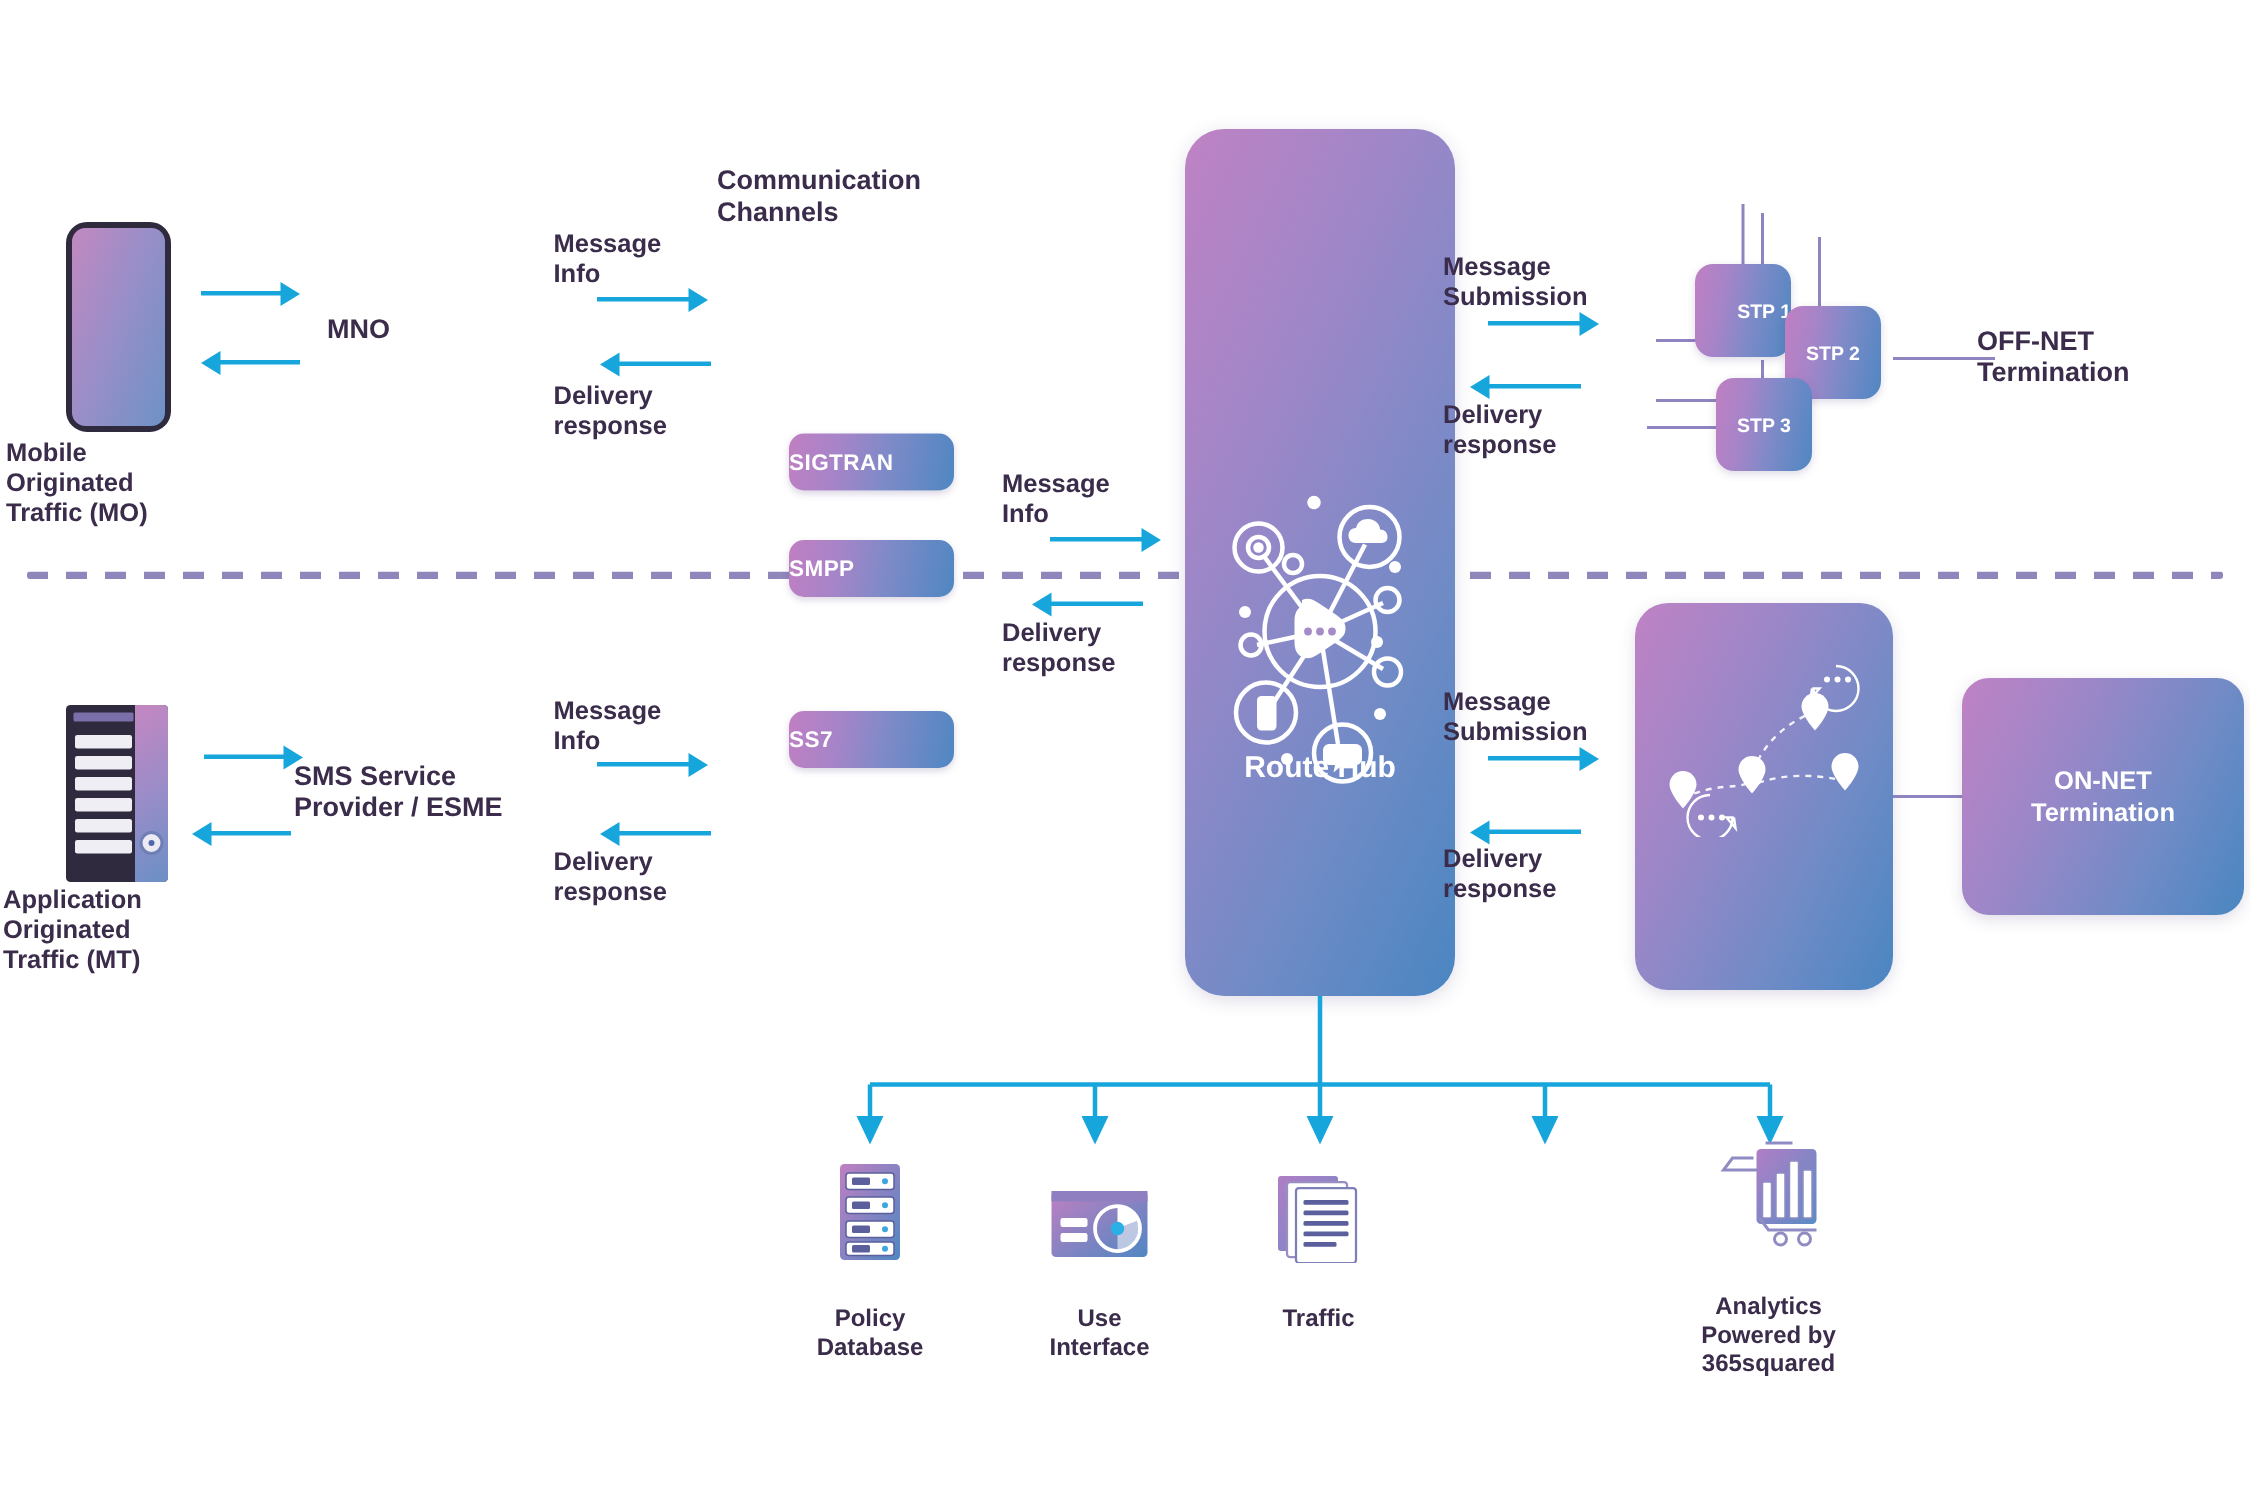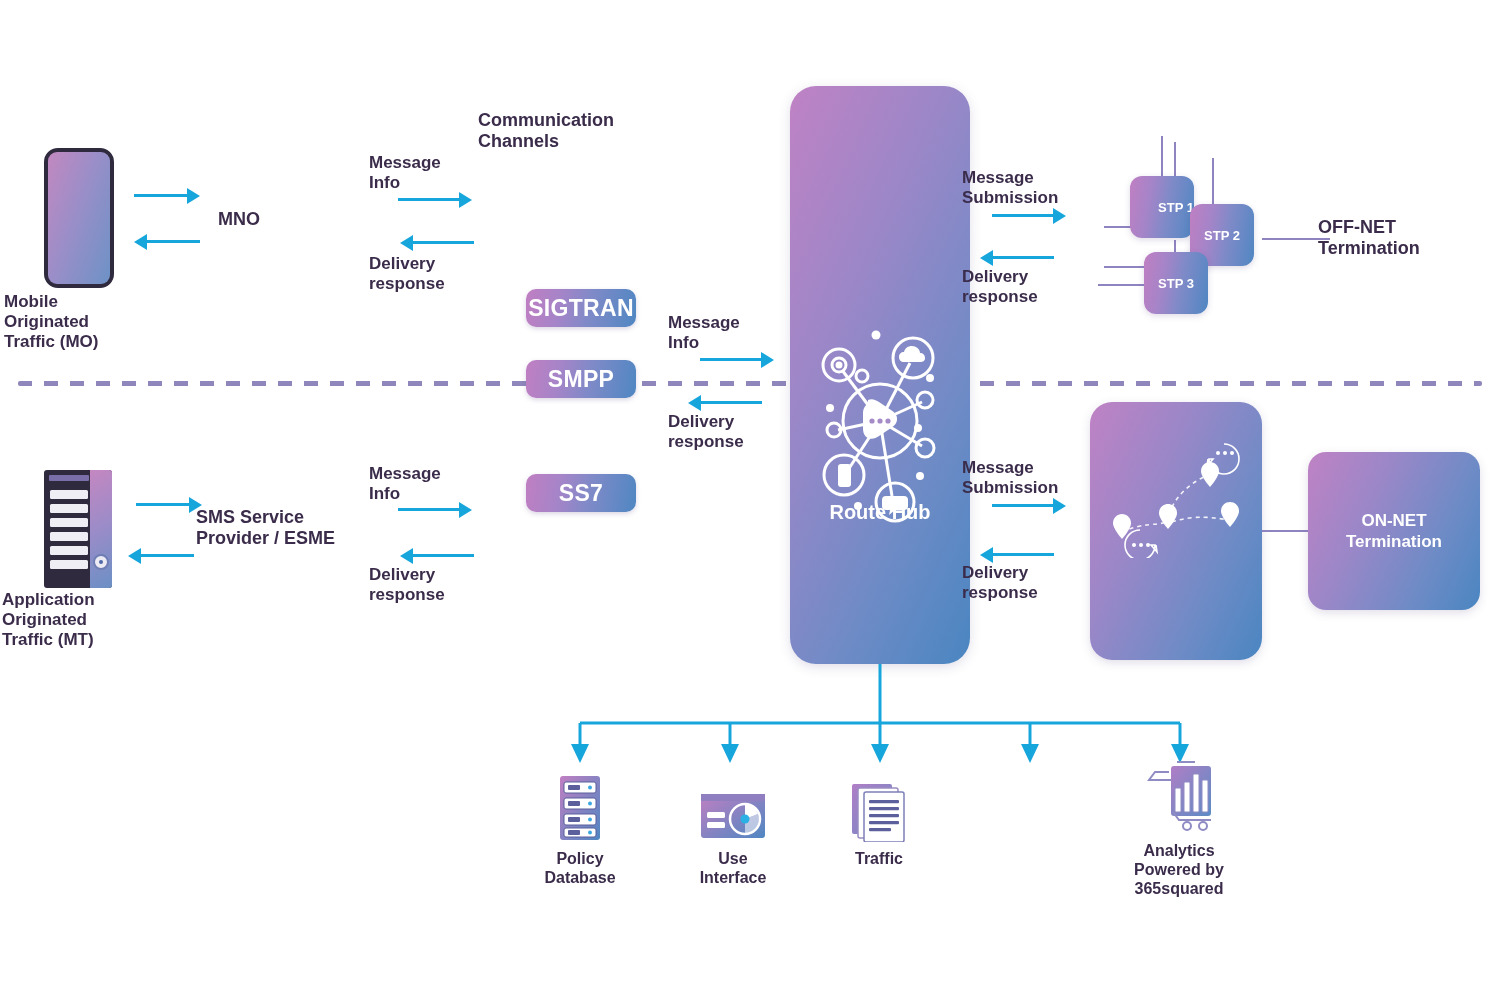--- a/index.html
+++ b/index.html
@@ -32,43 +32,43 @@
   #rack .side{position:absolute;right:0;top:0;width:22px;height:100%;
     background:linear-gradient(150deg,#c487c1 0%,#9a8cc8 50%,#6b90c5 100%);border-radius:0 3px 3px 0;}
   #rack .slot{position:absolute;left:6px;width:38px;height:9px;background:#efeef4;border-radius:1.5px;}
   #rack .knob{position:absolute;right:3px;bottom:18px;width:16px;height:16px;border-radius:50%;
     background:#eceaf3;border:2px solid #6f7fb5;box-sizing:border-box;}
   #rack .knob:after{content:"";position:absolute;left:4px;top:4px;width:4px;height:4px;border-radius:50%;background:#4f6aa8;}
   #rack .topbar{position:absolute;left:5px;top:5px;width:40px;height:6px;background:#7a6fa8;border-radius:1px;}
 
   
   .pill{position:absolute;width:110px;height:38px;border-radius:10px;
-    display:flex;align-items:center;justify-content:center;
-    color:#fff;font-weight:bold;font-size:23px;letter-spacing:.3px;
+    display:flex;align-items:center;justify-content:flex-start;
+    color:#fff;font-weight:bold;font-size:15px;letter-spacing:.3px;
     box-shadow:0 2px 5px rgba(90,70,130,.22);}
 
   
   #hub{position:absolute;left:790px;top:86px;width:180px;height:578px;border-radius:26px;
     box-shadow:0 3px 12px rgba(90,70,130,.18);}
   #hub .hubtitle{position:absolute;left:0;right:0;bottom:140px;text-align:center;
     color:#fff;font-weight:bold;font-size:20px;}
   #hub svg{position:absolute;left:50%;top:232px;transform:translateX(-50%);}
 
   
   .stp{position:absolute;width:64px;height:62px;border-radius:12px;
     display:flex;align-items:center;justify-content:center;
     color:#fff;font-weight:bold;font-size:13px;box-shadow:0 2px 6px rgba(90,70,130,.2);}
   .conn{position:absolute;background:#8f83c0;}
 
   
   #opnet{position:absolute;left:1090px;top:402px;width:172px;height:258px;border-radius:22px;
     box-shadow:0 3px 10px rgba(90,70,130,.18);}
   #opnet .t{position:absolute;left:0;right:0;bottom:42px;text-align:center;color:#fff;font-weight:bold;font-size:17px;line-height:1.2;}
   #opnet svg{position:absolute;left:14px;top:28px;}
-  #onnet{position:absolute;left:1308px;top:452px;width:172px;height:158px;border-radius:18px;
+  #onnet{position:absolute;left:1308px;top:452px;width:188px;height:158px;border-radius:18px;
     display:flex;align-items:center;justify-content:center;text-align:center;
     color:#fff;font-weight:bold;font-size:17px;line-height:1.25;
     box-shadow:0 3px 10px rgba(90,70,130,.18);}
 
   
   .arw{position:absolute;height:3px;background:#17a6dc;}
   .arw:after{content:"";position:absolute;top:50%;width:0;height:0;
     border-top:8px solid transparent;border-bottom:8px solid transparent;}
   .arw.r:after{right:-12px;transform:translateY(-50%);border-left:13px solid #17a6dc;}
   .arw.l:after{left:-12px;transform:translateY(-50%);border-right:13px solid #17a6dc;}
@@ -77,21 +77,21 @@
   #divider{position:absolute;left:18px;top:381px;width:1464px;height:5px;
     background-image:linear-gradient(to right,#8f87bb 0 14px,transparent 14px 26px);
     background-size:26px 5px;border-radius:2px;}
 
   
   #fan{position:absolute;left:540px;top:664px;width:700px;height:105px;}
 
   
   .bicon{position:absolute;width:110px;text-align:center;}
   .bicon .art{height:72px;display:flex;align-items:flex-end;justify-content:center;}
-  .bicon .cap{margin-top:7px;font-weight:bold;font-size:16px;line-height:1.2;color:#3a2c4a;}
+  .bicon .cap{margin-top:28px;font-weight:bold;font-size:16px;line-height:1.2;color:#3a2c4a;}
 </style>
 </head>
 <body>
 
 <div id="stage">
 
   <div id="divider"></div>
 
   <div id="phone">
     <div class="screen"></div>

